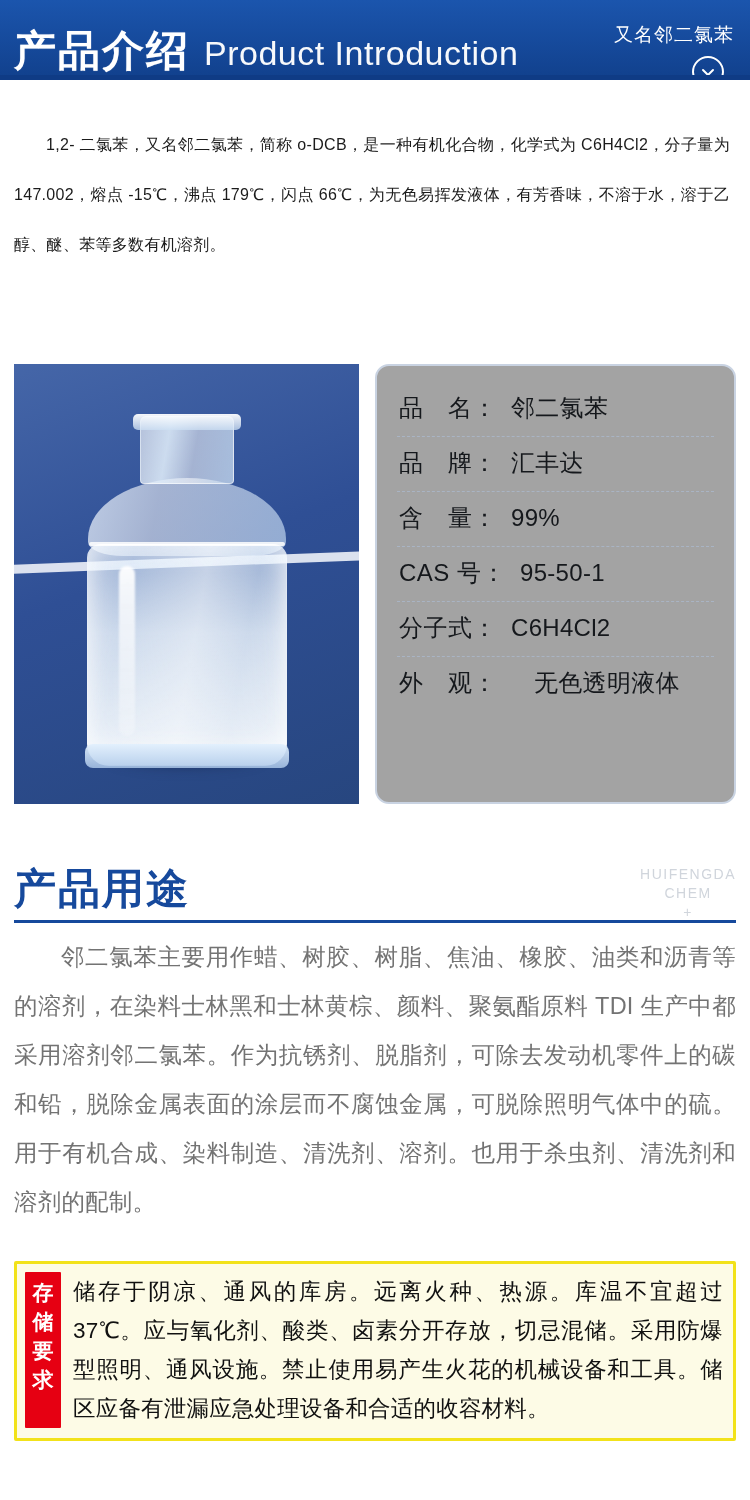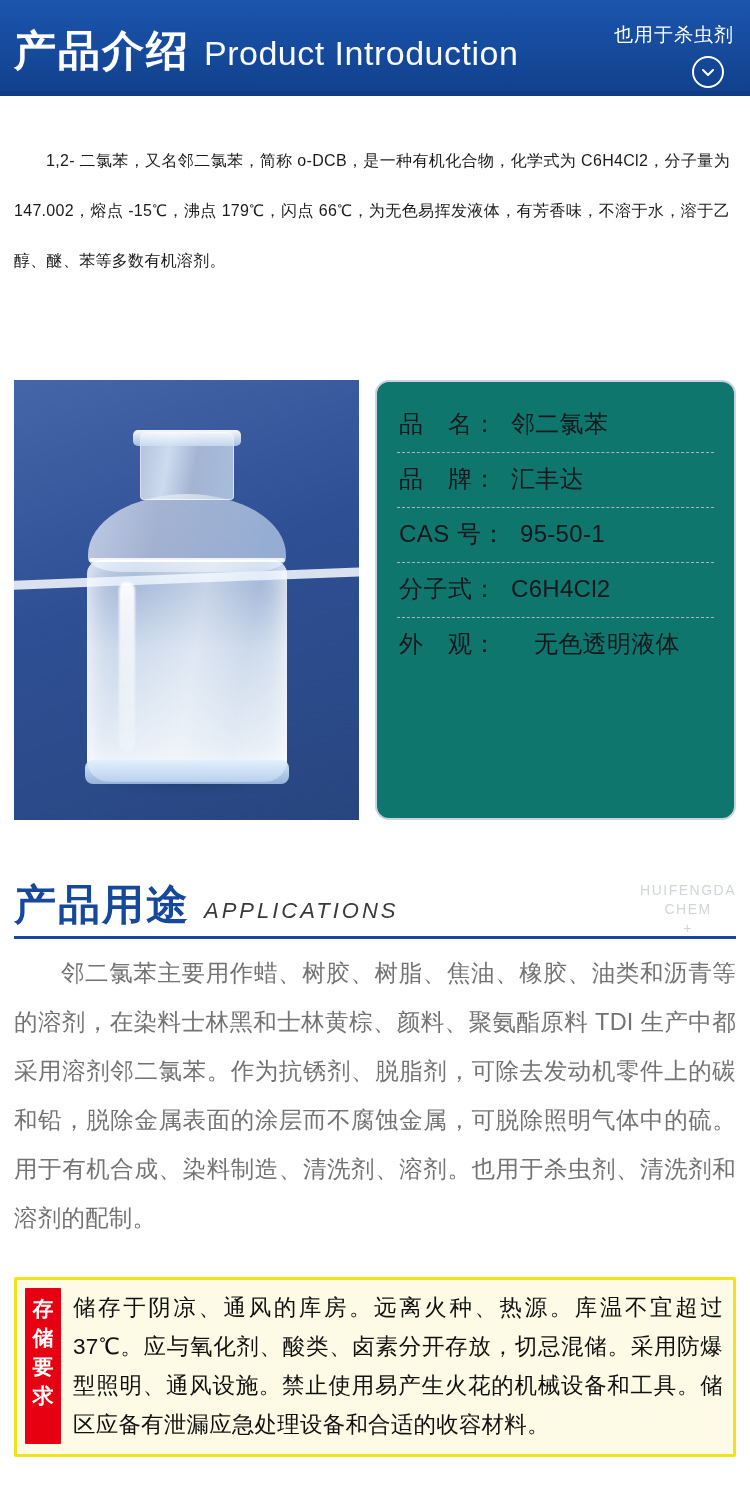--- a/index.html
+++ b/index.html
@@ -6,21 +6,21 @@
   html, body {
     width: 750px;
     background: #ffffff;
     font-family: "Liberation Sans", sans-serif;
   }
   body { width: 750px; min-height: 1500px; position: relative; }
 
   
   .header {
     position: relative;
-    height: 96px;
+    height: 80px;
     background: #1a4fa0;
     background: linear-gradient(to bottom, #1b55ad 0%, #11408c 100%);
     overflow: hidden;
   }
   .header-inner {
     position: absolute;
     left: 14px;
     top: 30px;
     display: flex;
     align-items: baseline;
@@ -198,21 +198,21 @@
     bottom: 0;
     transform: translateX(-50%);
     width: 204px;
     height: 24px;
     background: linear-gradient(180deg, rgba(226,240,253,.95), rgba(170,198,232,.85));
     border-radius: 8px;
   }
 
   .spec-card {
     flex: 1 1 auto;
-    background: #0f766e;
+    background: #a3a3a3;
     border: 2px solid #c9d3e2;
     border-radius: 14px;
     padding: 16px 20px 14px 20px;
     min-height: 440px;
   }
   .spec-row {
     display: flex;
     align-items: center;
     font-size: 24px;
     color: #15181c;
@@ -311,21 +311,21 @@
   }
 </style>
 </head>
 <body>
 
 <div class="header">
   <div class="header-inner">
     <span class="header-cn">产品介绍</span>
     <span class="header-en">Product Introduction</span>
   </div>
-  <div class="header-brand">也用于杀虫剂</div>
+  <div class="header-brand">又名邻二氯苯</div>
   <div class="header-badge">
     <svg width="16" height="16" viewBox="0 0 16 16" aria-hidden="true">
       <path d="M3 6 L8 11 L13 6" fill="none" stroke="#ffffff" stroke-width="2" stroke-linecap="round" stroke-linejoin="round"></path>
     </svg>
   </div>
   <div class="header-rule"></div>
 </div>
 
 <p class="intro">1,2- 二氯苯，又名邻二氯苯，简称 o-DCB，是一种有机化合物，化学式为 C6H4Cl2，分子量为 147.002，熔点 -15℃，沸点 179℃，闪点 66℃，为无色易挥发液体，有芳香味，不溶于水，溶于乙醇、醚、苯等多数有机溶剂。</p>
 
@@ -348,37 +348,40 @@
   <div class="spec-card">
     <div class="spec-row">
       <span class="spec-label">品　名：</span>
       <span class="spec-value">邻二氯苯</span>
     </div>
     <div class="spec-row">
       <span class="spec-label">品　牌：</span>
       <span class="spec-value">汇丰达</span>
     </div>
     <div class="spec-row">
+      <span class="spec-label">含　量：</span>
+      <span class="spec-value">99%</span>
+    </div>
+    <div class="spec-row">
       <span class="spec-label">CAS 号：</span>
       <span class="spec-value">95-50-1</span>
     </div>
     <div class="spec-row">
       <span class="spec-label">分子式：</span>
       <span class="spec-value">C6H4Cl2</span>
     </div>
     <div class="spec-row">
       <span class="spec-label">外　观：</span>
       <span class="spec-value">无色透明液体</span>
     </div>
   </div>
 </div>
 
 <div class="apps-head">
   <span class="apps-cn">产品用途</span>
-  <span class="apps-en">APPLICATIONS</span>
   <div class="apps-watermark">
     <div>HUIFENGDA</div>
     <div>CHEM</div>
     <div>+</div>
   </div>
 </div>
 <div class="apps-rule"></div>
 
 <p class="apps-body">邻二氯苯主要用作蜡、树胶、树脂、焦油、橡胶、油类和沥青等的溶剂，在染料士林黑和士林黄棕、颜料、聚氨酯原料 TDI 生产中都采用溶剂邻二氯苯。作为抗锈剂、脱脂剂，可除去发动机零件上的碳和铅，脱除金属表面的涂层而不腐蚀金属，可脱除照明气体中的硫。用于有机合成、染料制造、清洗剂、溶剂。也用于杀虫剂、清洗剂和溶剂的配制。</p>
 

